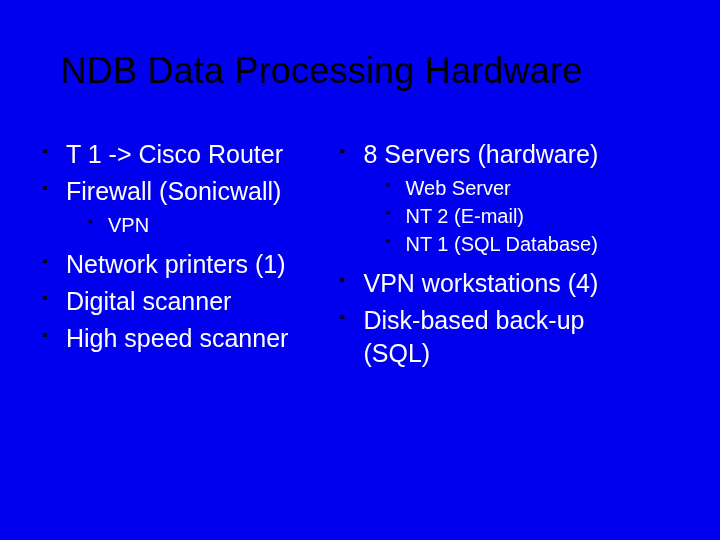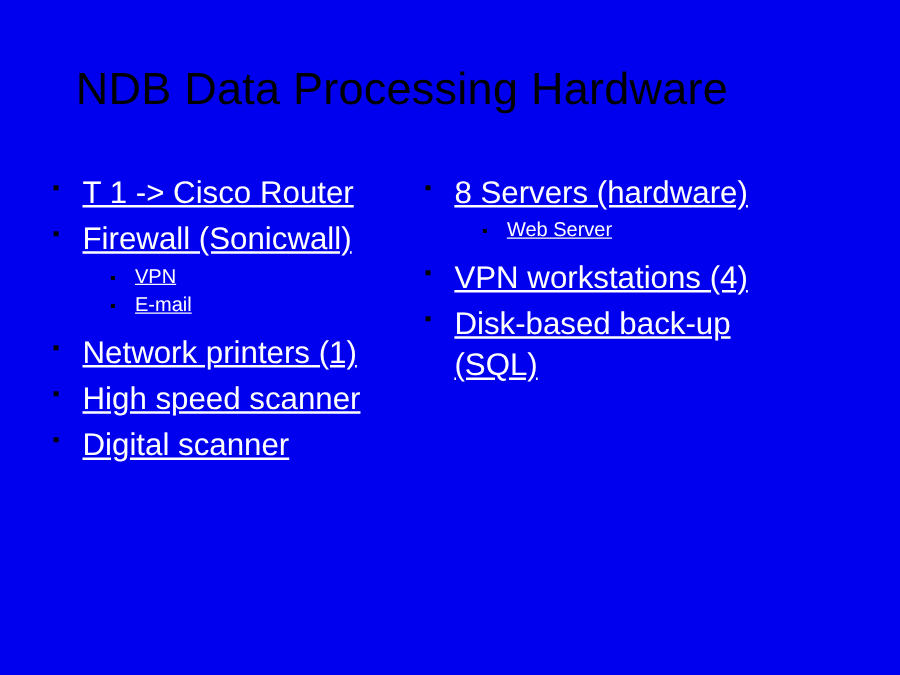--- a/index.html
+++ b/index.html
@@ -22,21 +22,20 @@
     font-size: 36px;
     font-weight: normal;
     color: #000000;
     text-align: center;
     margin: 0 0 46px 0;
     letter-spacing: 0.2px;
   }
   .columns {
     display: flex;
     gap: 24px;
-    text-decoration: underline;
   }
   .col {
     flex: 1;
   }
   ul.top {
     list-style: none;
     margin: 0;
     padding: 0 0 0 6px;
   }
   ul.top > li {
@@ -55,21 +54,21 @@
     font-size: 16px;
   }
   ul.sub {
     list-style: none;
     margin: 4px 0 10px 0;
     padding: 0 0 0 22px;
   }
   ul.sub > li {
     position: relative;
     padding-left: 20px;
-    font-size: 16px;
+    font-size: 20px;
     line-height: 1.3;
     margin: 0 0 2px 0;
   }
   ul.sub > li::before {
     content: "\25AA";
     position: absolute;
     left: 0;
     top: 2px;
     color: #000000;
     font-size: 13px;
@@ -80,33 +79,34 @@
 
 <div class="slide">
   <h1 class="title">NDB Data Processing Hardware</h1>
   <div class="columns">
     <div class="col">
       <ul class="top">
         <li><span>T 1 -&gt; Cisco Router</span></li>
         <li><span>Firewall (Sonicwall)</span>
           <ul class="sub">
             <li>VPN</li>
-            <li>E-mail</li>
           </ul>
         </li>
         <li><span>Network printers (1)</span></li>
+        <li><span>Digital scanner</span></li>
         <li><span>High speed scanner</span></li>
-        <li><span>Digital scanner</span></li>
       </ul>
     </div>
     <div class="col">
       <ul class="top">
         <li><span>8 Servers (hardware)</span>
           <ul class="sub">
             <li>Web Server</li>
+            <li>NT 2 (E-mail)</li>
+            <li>NT 1 (SQL Database)</li>
           </ul>
         </li>
         <li><span>VPN workstations (4)</span></li>
         <li><span>Disk-based back-up (SQL)</span></li>
       </ul>
     </div>
   </div>
 </div>
 
 </body></html>

